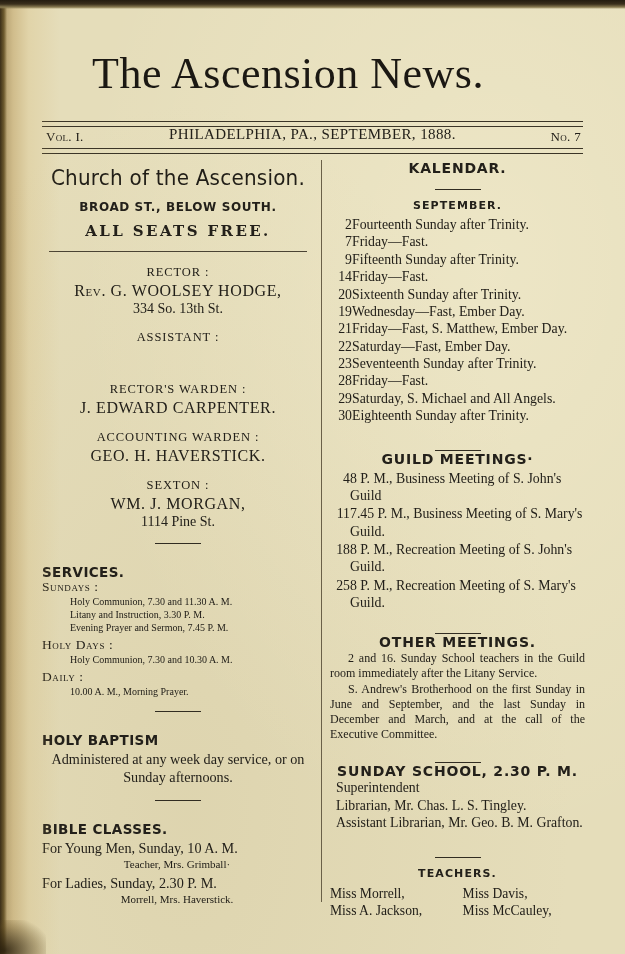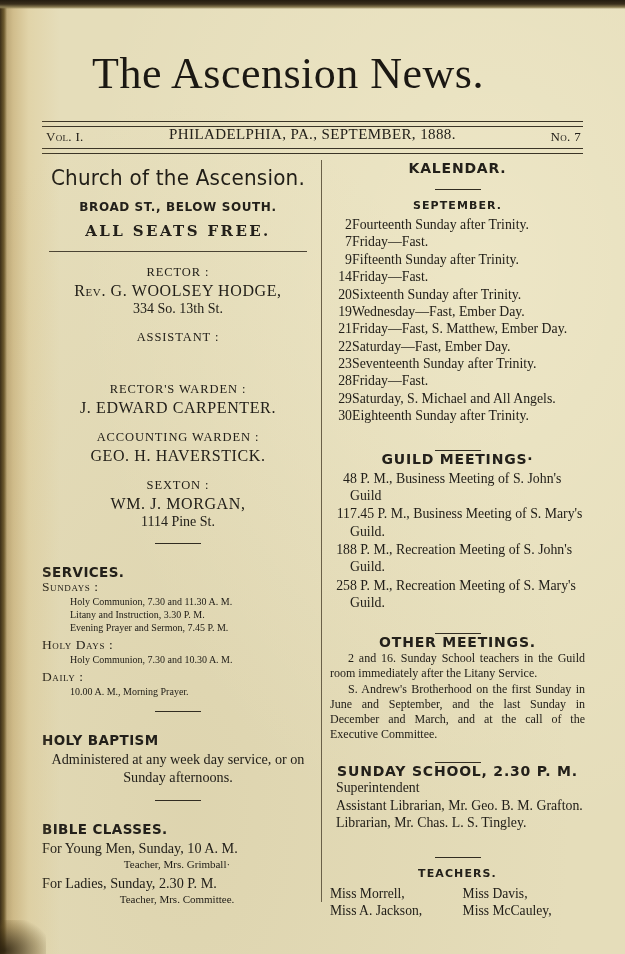--- a/index.html
+++ b/index.html
@@ -410,21 +410,21 @@
         <div class="para-center">Administered at any week day service, or on Sunday afternoons.</div>
       </div>
 
       <div class="divider-short"></div>
 
       <div>
         <div class="sec-head">BIBLE CLASSES.</div>
         <div class="para-hang">For Young Men, Sunday, 10 A. M.</div>
         <div class="teacher-right">Teacher, Mrs. Grimball·</div>
         <div class="para-hang">For Ladies, Sunday, 2.30 P. M.</div>
-        <div class="teacher-right">Teacher, Mrs. Committee.</div>
+        <div class="teacher-right">Morrell, Mrs. Haverstick.</div>
       </div>
 
     </div>
 
     <div class="col col-right">
 
       <div>
         <div class="sec-head-r">KALENDAR.</div>
         <div class="divider-short"></div>
         <div class="subhead-r">SEPTEMBER.</div>
@@ -518,22 +518,22 @@
         <div class="om-para">2 and 16.   Sunday School teachers in the Guild room immediately after the Litany Service.</div>
         <div class="om-para">S. Andrew's Brotherhood on the first Sunday in June and September, and the last Sunday in December and March, and at the call of the Executive Committee.</div>
       </div>
 
       <div class="gap-sm"></div>
       <div class="divider-short"></div>
 
       <div>
         <div class="sec-head-r">SUNDAY SCHOOL, 2.30 P. M.</div>
         <div class="ss-line">Superintendent</div>
+        <div class="ss-line">Librarian, Mr. Chas. L. S. Tingley.</div>
         <div class="ss-line">Assistant Librarian, Mr. Geo. B. M. Grafton.</div>
-        <div class="ss-line">Librarian, Mr. Chas. L. S. Tingley.</div>
       </div>
 
       <div class="gap-md"></div>
       <div class="divider-short"></div>
 
       <div>
         <div class="subhead-r">TEACHERS.</div>
         <table class="teachers">
           <tbody>
             <tr>

